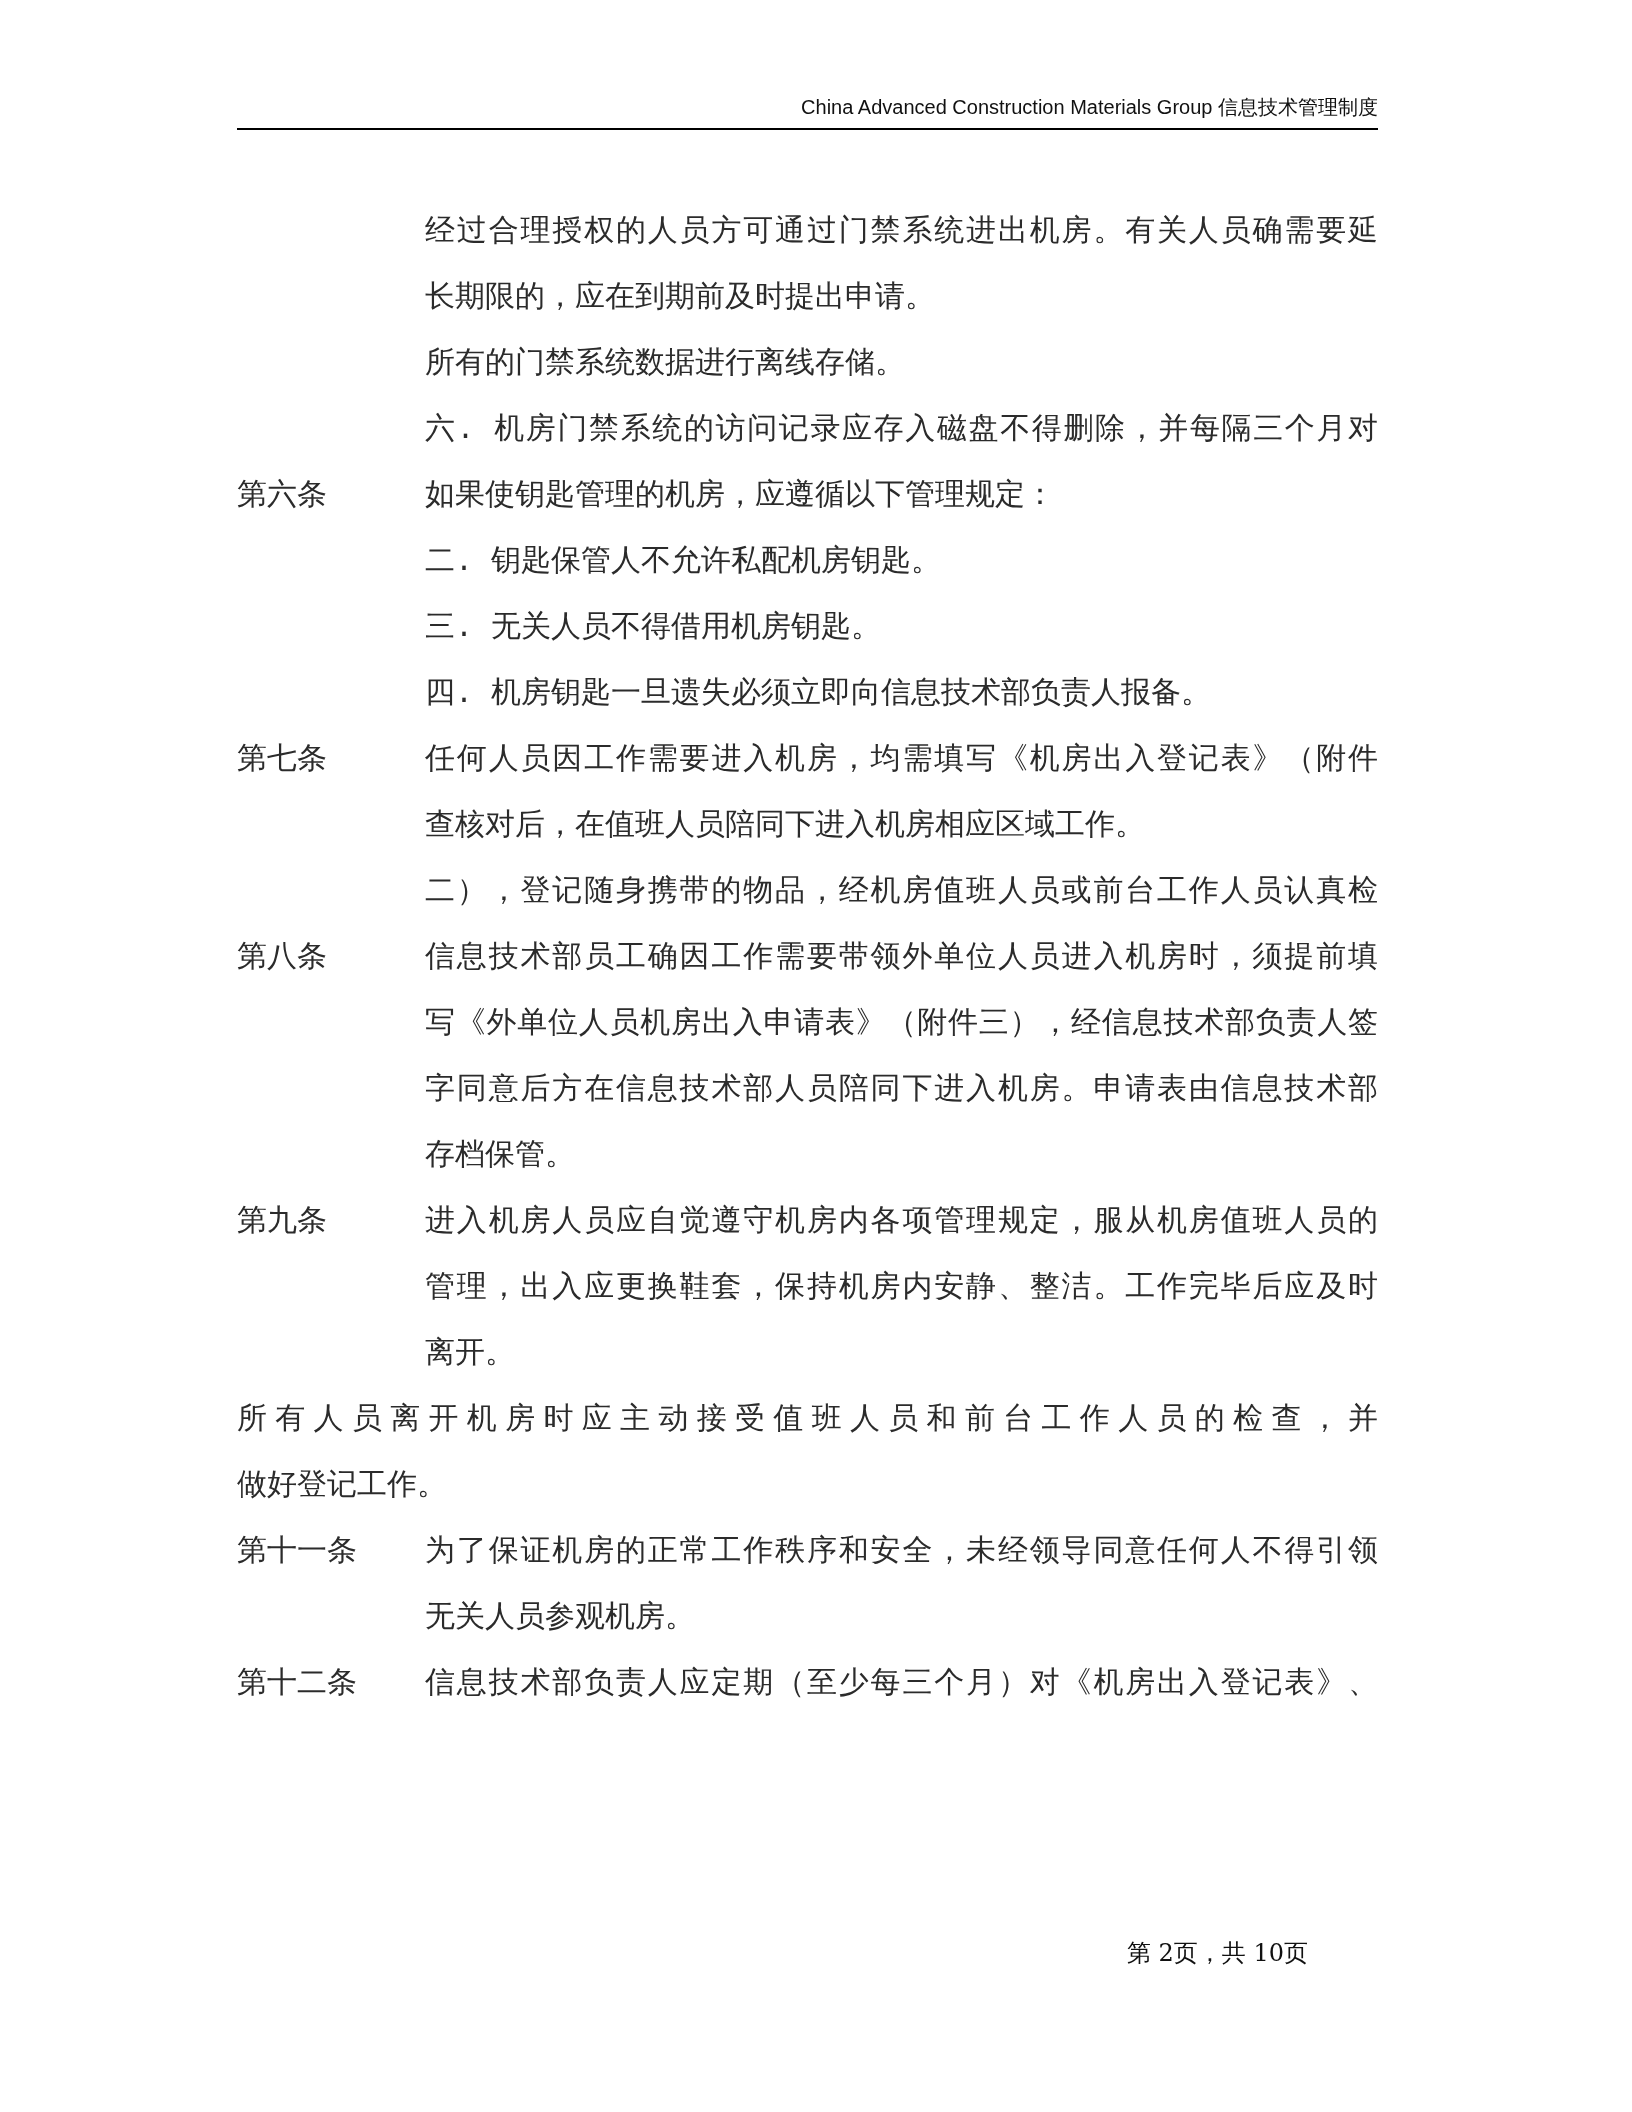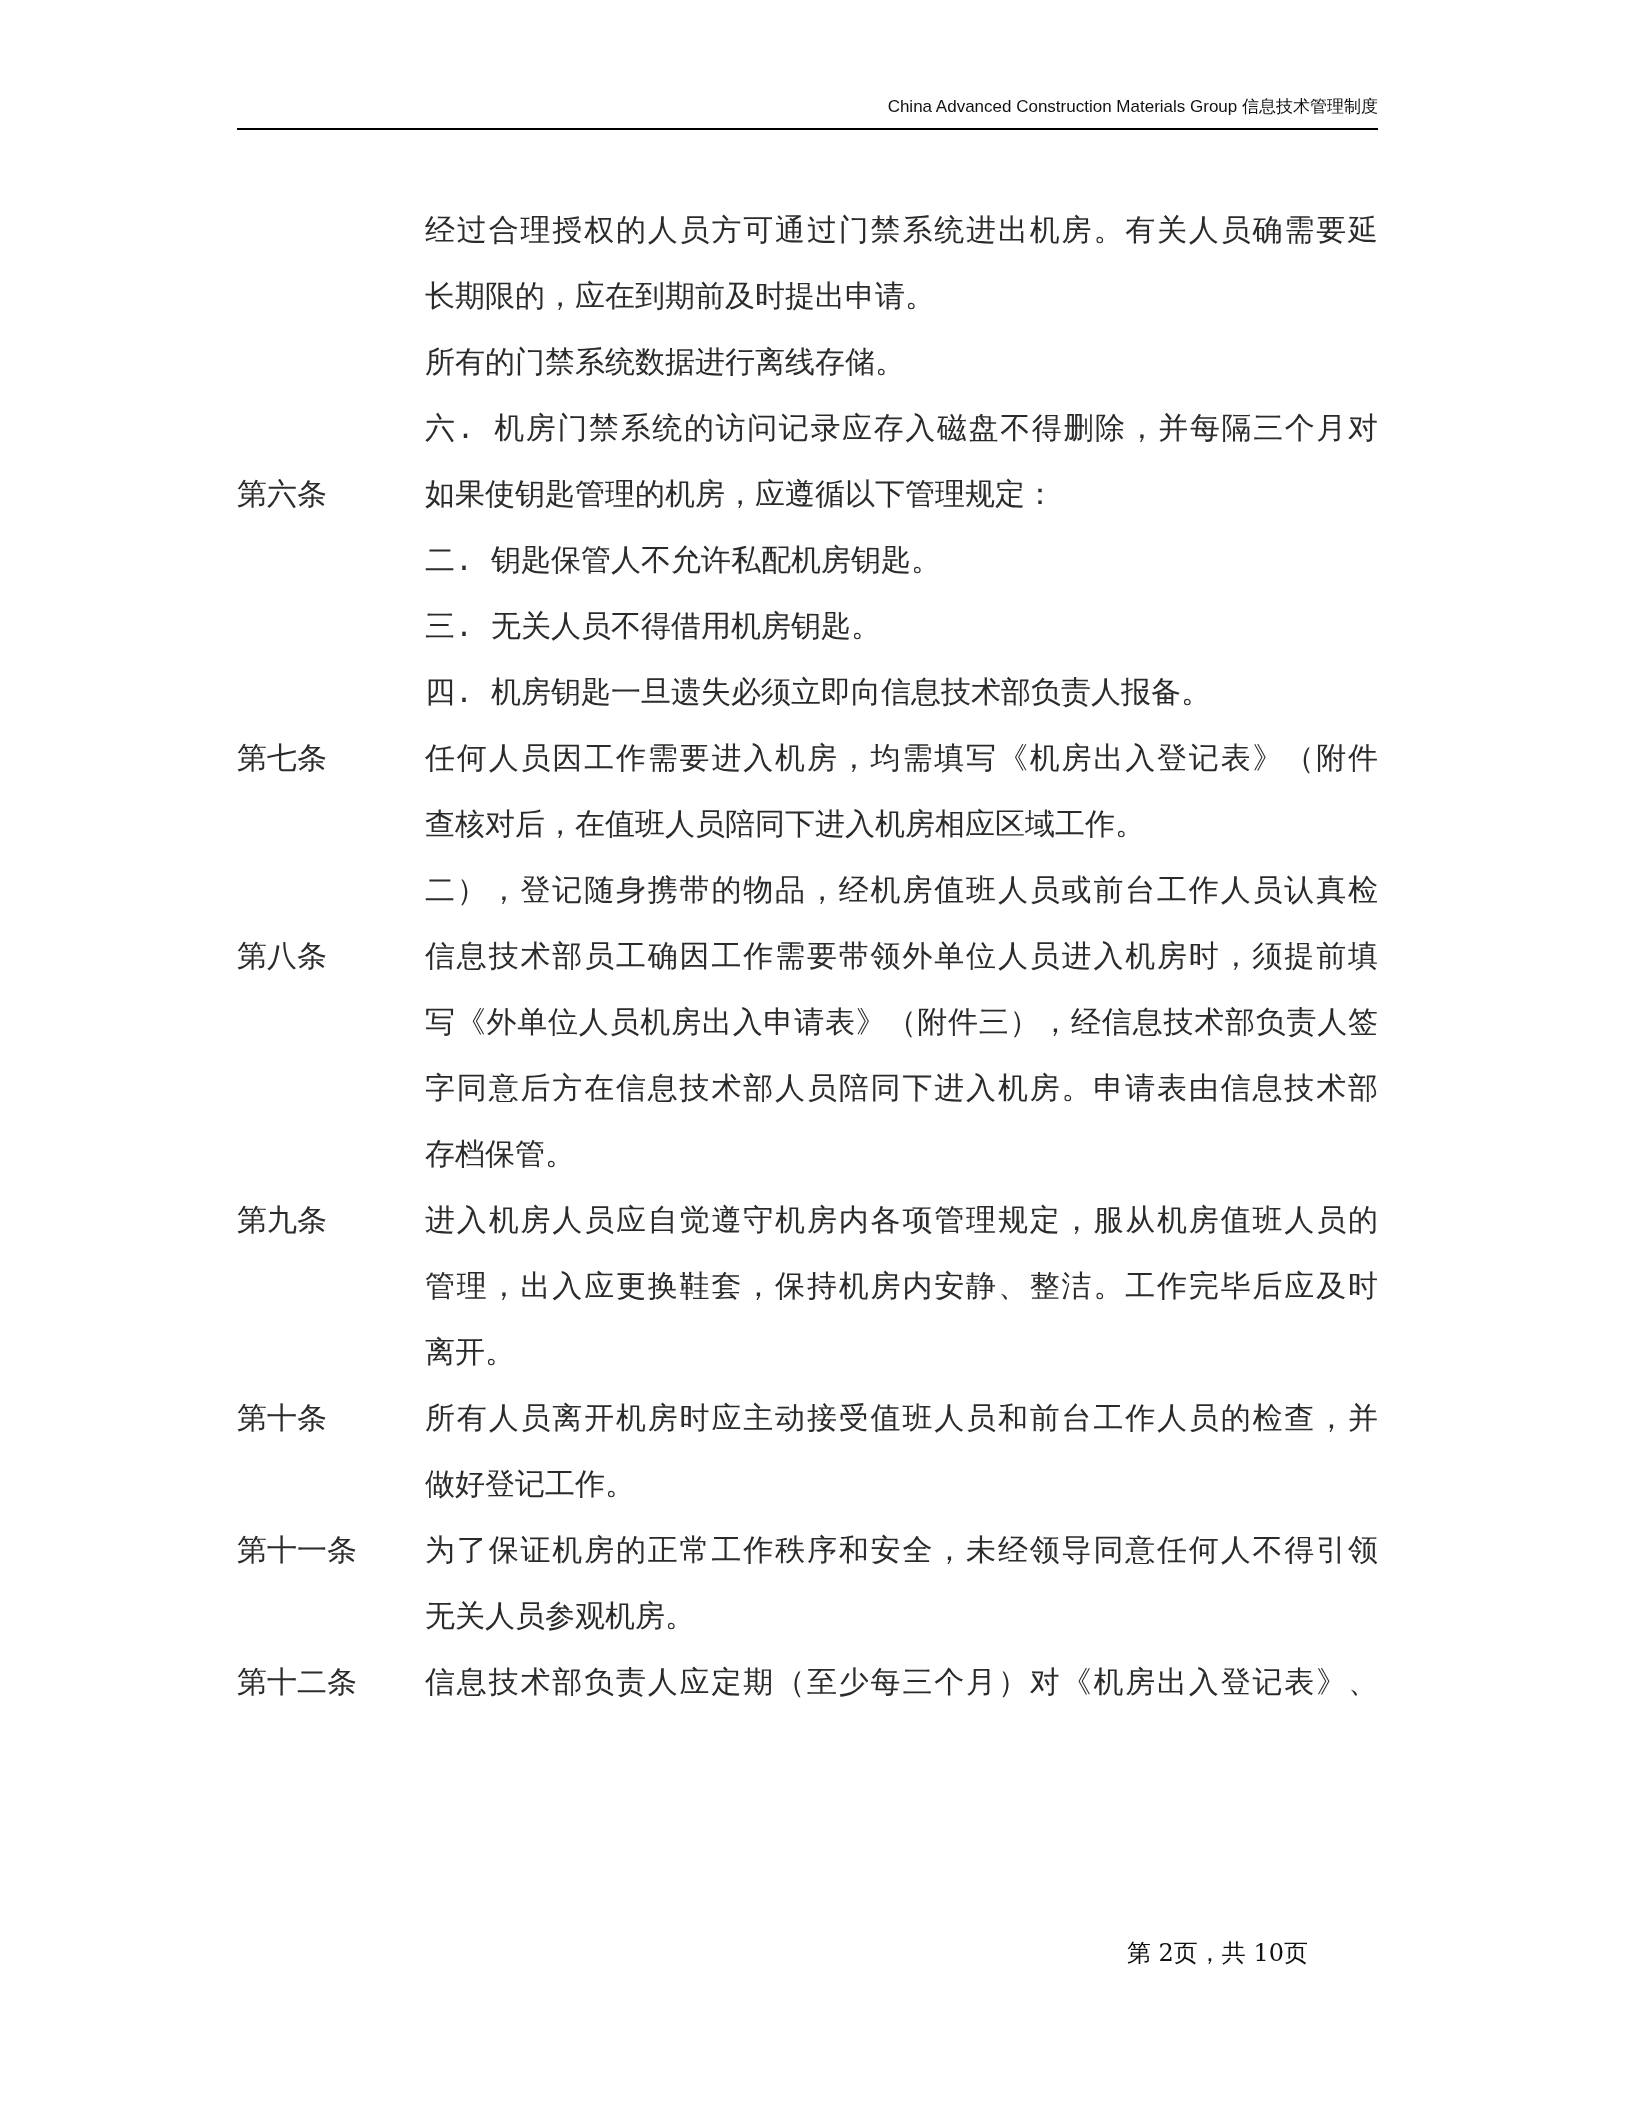--- a/index.html
+++ b/index.html
@@ -1,18 +1,18 @@
 <!DOCTYPE html>
 <html><head>
 <meta charset="utf-8">
 <style>
   html, body { margin: 0; padding: 0; background: #ffffff; }
   body { width: 1632px; height: 2112px; position: relative; overflow: hidden;
          font-family: "DejaVu Sans", "Liberation Sans", sans-serif; color: #2b2b2b; }
-  .header-text { position: absolute; right: 254px; top: 94px; font-size: 17px; line-height: 26px;
+  .header-text { position: absolute; right: 254px; top: 94px; font-size: 20px; line-height: 26px;
                  color: #111; white-space: nowrap; font-family: "Liberation Sans", "DejaVu Sans", sans-serif; }
   .header-rule { position: absolute; left: 237px; top: 128px; width: 1141px; height: 2px; background: #000; }
   .content { position: absolute; left: 237px; top: 199px; width: 1141px; }
   .row { display: flex; font-size: 30px; line-height: 66px; font-family: Liberation Mono, monospace; }
   .label { width: 188px; flex: 0 0 188px; white-space: nowrap; letter-spacing: 0px; }
   .lines { flex: 1; }
   .line { display: block; white-space: nowrap; text-align: justify; text-align-last: justify; height: 66px; }
   .line.last { text-align-last: left; }
   .footer { position: absolute; left: 0; width: 1308px; top: 1938px; text-align: right;
             font-size: 24px; line-height: 30px; color: #111; font-family: "DejaVu Serif", "Liberation Serif", serif; }
@@ -94,21 +94,20 @@
   <div class="row">
     <div class="label">第九条</div>
     <div class="lines">
       <span class="line">进入机房人员应自觉遵守机房内各项管理规定，服从机房值班人员的</span>
       <span class="line">管理，出入应更换鞋套，保持机房内安静、整洁。工作完毕后应及时</span>
       <span class="line last">离开。</span>
     </div>
   </div>
 
   <div class="row">
-    <div class="label">第十条</div>
     <div class="lines">
       <span class="line">所有人员离开机房时应主动接受值班人员和前台工作人员的检查，并</span>
       <span class="line last">做好登记工作。</span>
     </div>
   </div>
 
   <div class="row">
     <div class="label">第十一条</div>
     <div class="lines">
       <span class="line">为了保证机房的正常工作秩序和安全，未经领导同意任何人不得引领</span>

